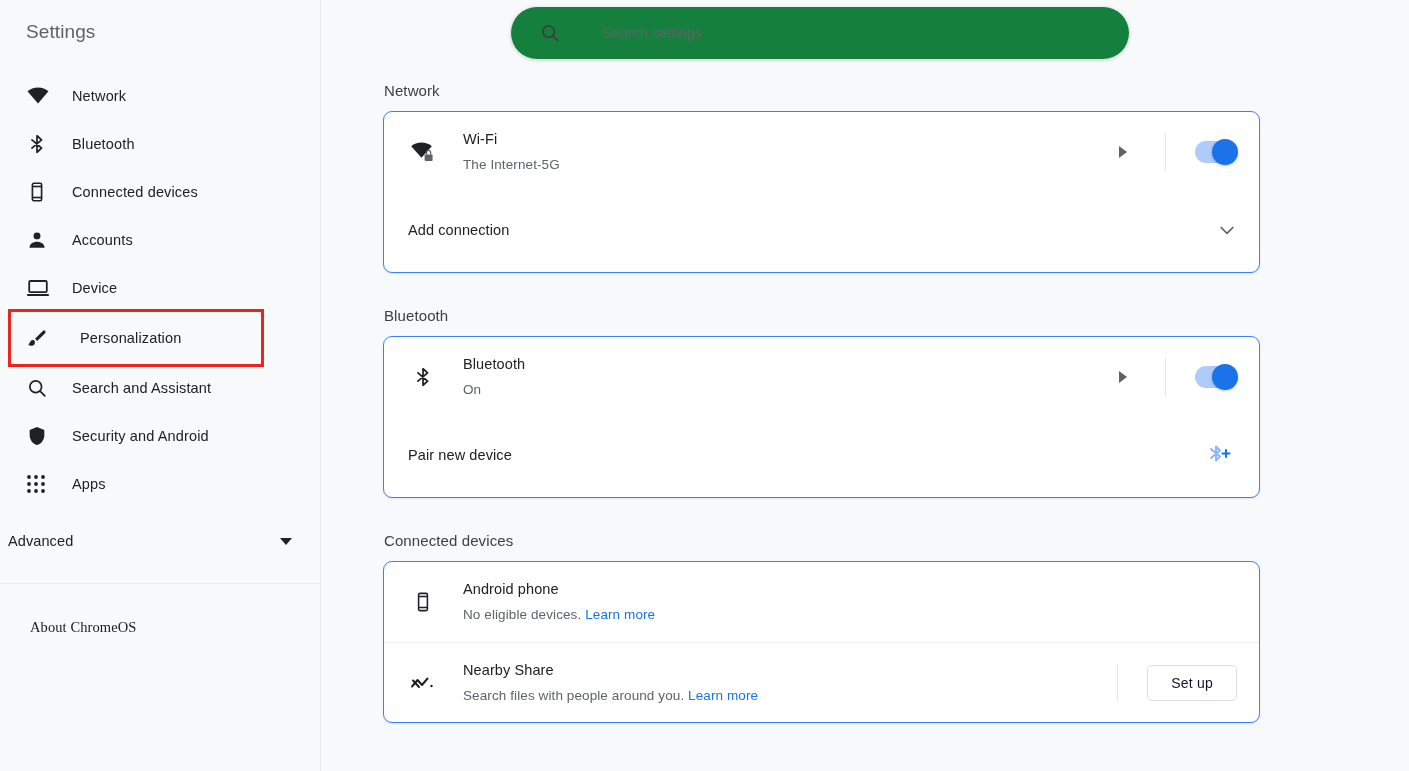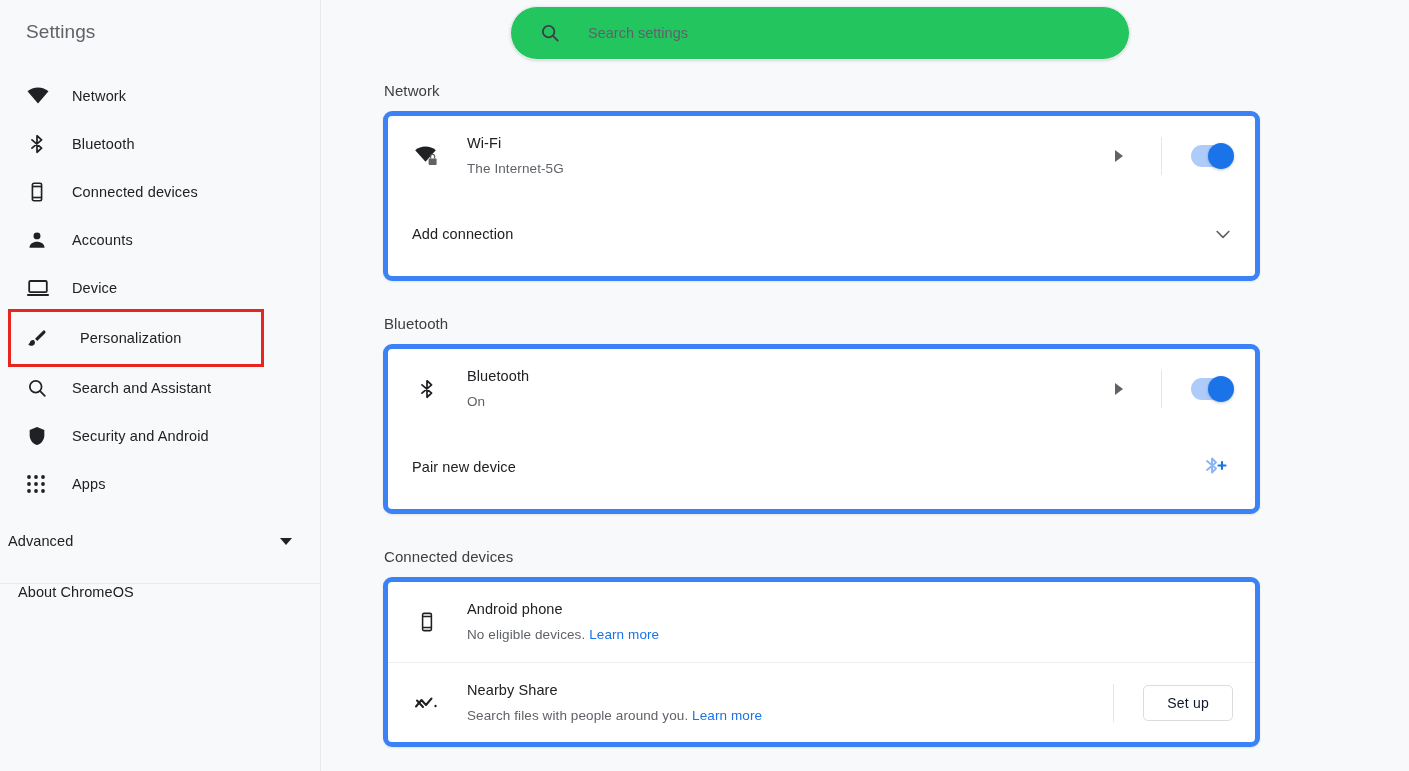--- a/index.html
+++ b/index.html
@@ -52,63 +52,64 @@
     width: 0; height: 0;
     border-left: 6px solid transparent;
     border-right: 6px solid transparent;
     border-top: 7px solid #202124;
   }
   .side-divider {
     height: 1px; background: #e8eaed;
     margin: 17px 0 0 0; width: 321px;
   }
   .about-row {
-    height: 52px; display: flex; align-items: flex-start;
-    padding-left: 18px; cursor: pointer;
+    height: 52px; display: flex; align-items: flex-end;
+    padding-left: 30px; cursor: pointer; font-family: Liberation Serif, serif;
   }
   .about-row .lbl { font-size: 14.5px; color: #202124; font-weight: 500; letter-spacing: .1px; }
 
   
   .main {
     flex: 1; height: 771px; position: relative;
     background: #f8f9fa; overflow: hidden;
   }
   .searchbar-wrap {
     position: absolute; left: 189px; top: 6px;
     width: 620px; height: 54px;
   }
   .searchbar {
     width: 620px; height: 54px;
-    background: #22c55e;
+    background: #15803d;
     border: 1px solid #eceef0;
     border-radius: 27px;
     display: flex; align-items: center;
     padding-left: 28px;
     box-shadow: 0 1px 2px rgba(60,64,67,.10), 0 1px 3px 1px rgba(60,64,67,.06);
+    gap: 14px;
   }
   .search-icon { width: 22px; height: 22px; color: #3c4043; flex: 0 0 22px; }
   .search-input {
     border: none; outline: none; background: transparent;
     margin-left: 27px; font-size: 14.5px; color: #202124;
     font-family: "Liberation Sans", sans-serif; width: 480px;
   }
   .search-input::placeholder { color: #5f6368; }
 
   .content {
     position: absolute; left: 62px; top: 82px;
     width: 1026px;
   }
   .section { margin-bottom: 0; }
   .section-title {
     font-size: 15px; color: #3c4043;
     margin: 0 0 12px 1px; letter-spacing: .1px;
   }
   .card {
     background: #ffffff;
-    border: 5px solid #3b82f6;
+    border: 1px solid #3b82f6;
     border-radius: 9px;
     width: 877px;
     box-shadow: 0 1px 2px rgba(60,64,67,.06), 0 1px 3px rgba(60,64,67,.05);
     overflow: hidden;
   }
   .row {
     display: flex; align-items: center;
     padding: 0 22px 0 24px;
     min-height: 80px;
     position: relative;

